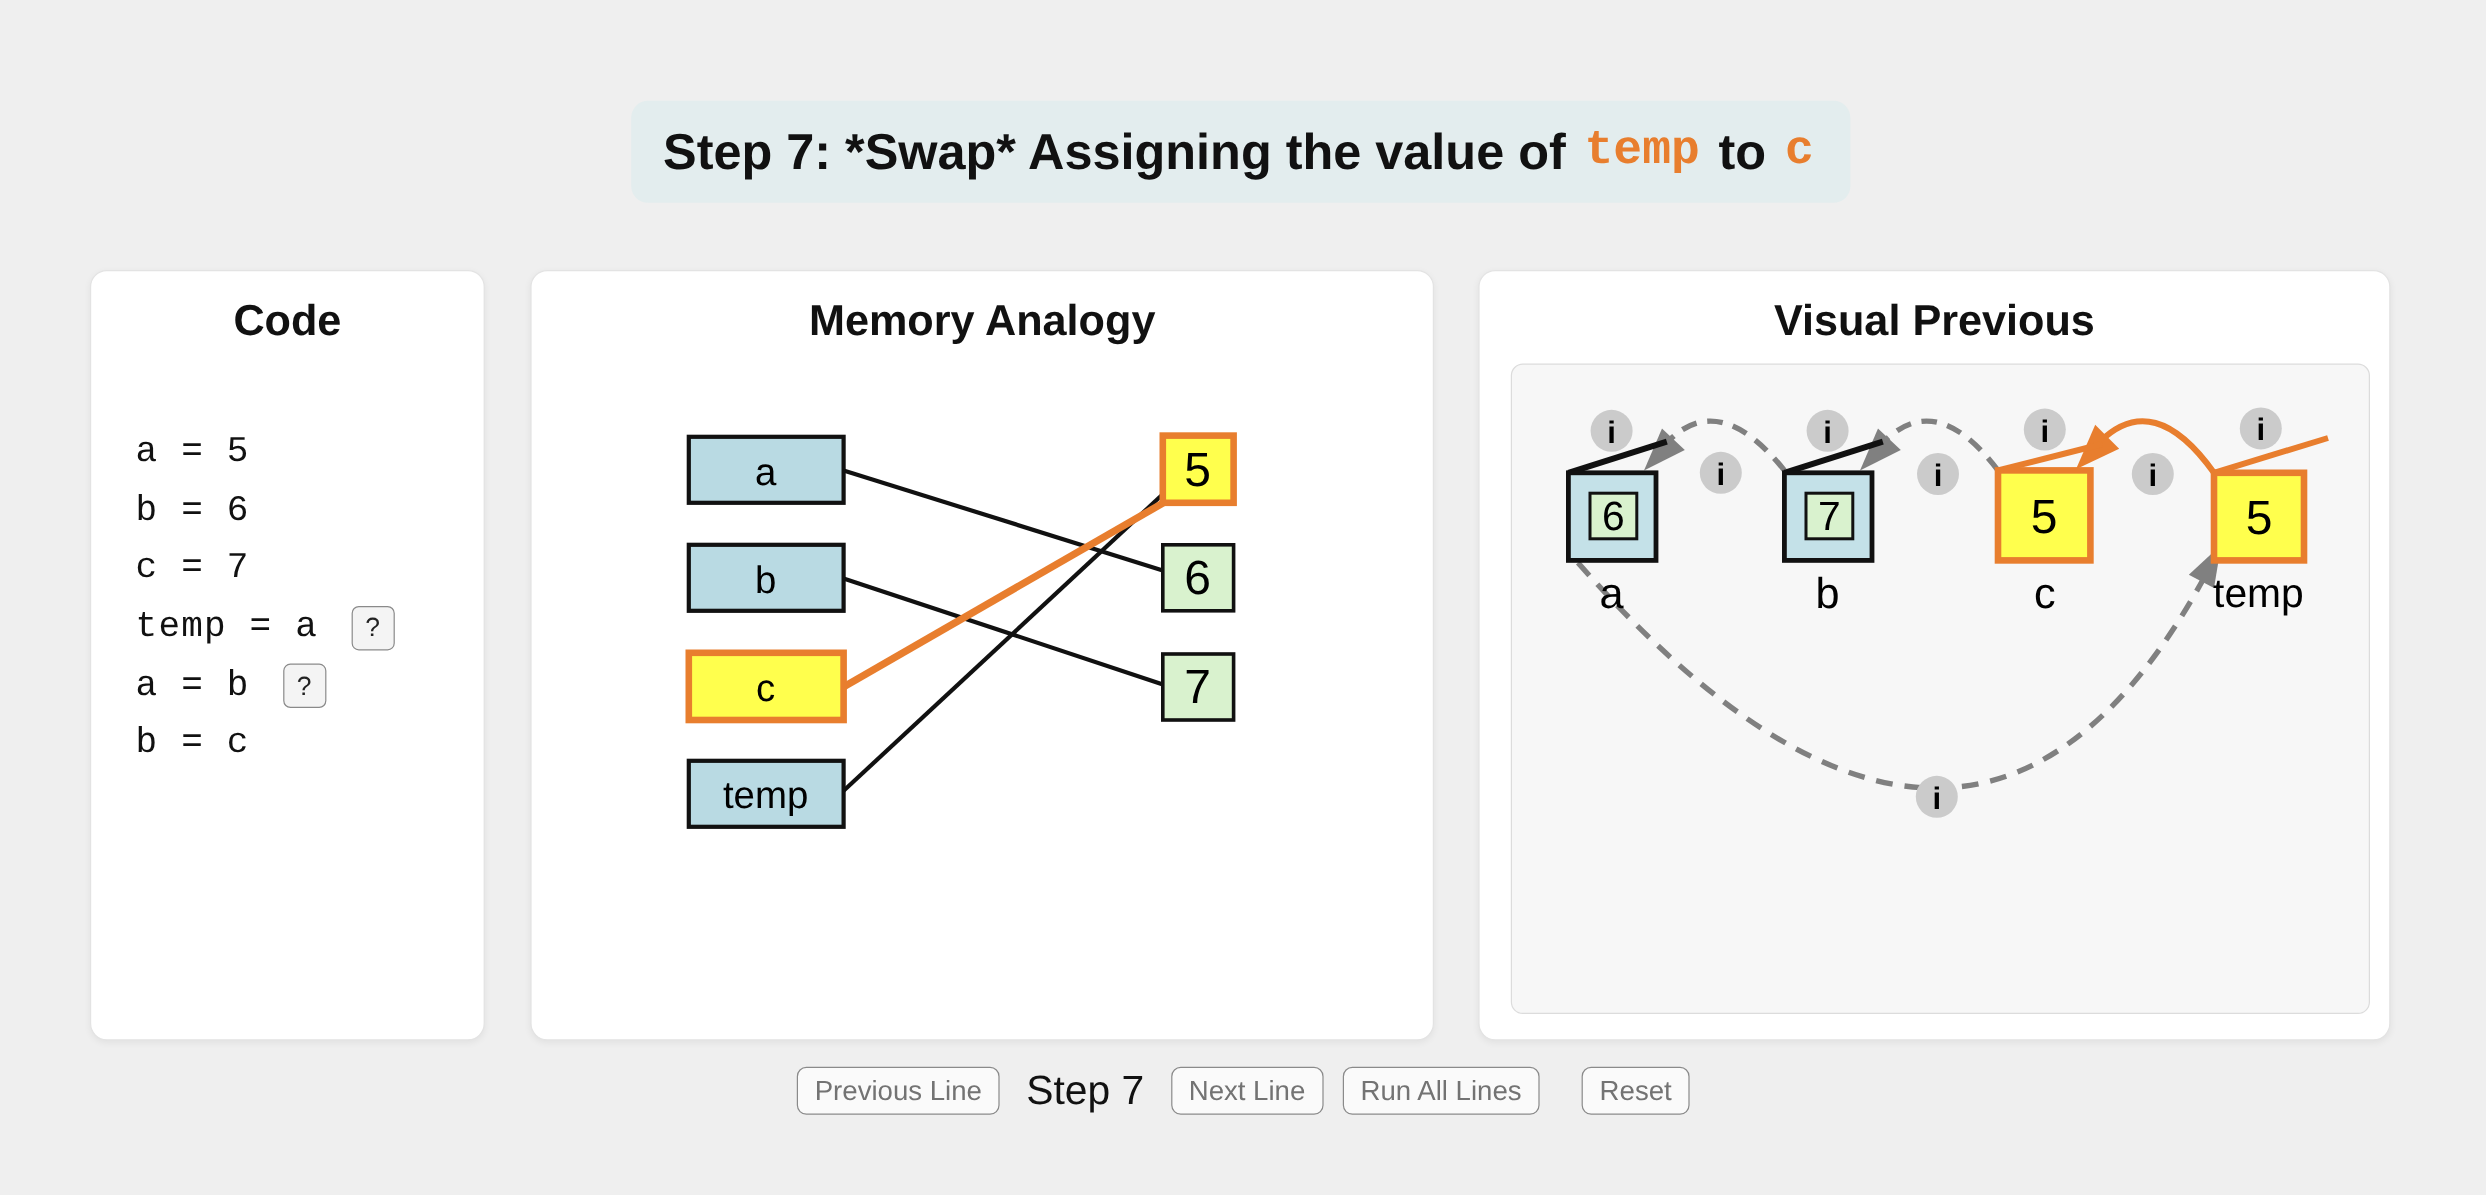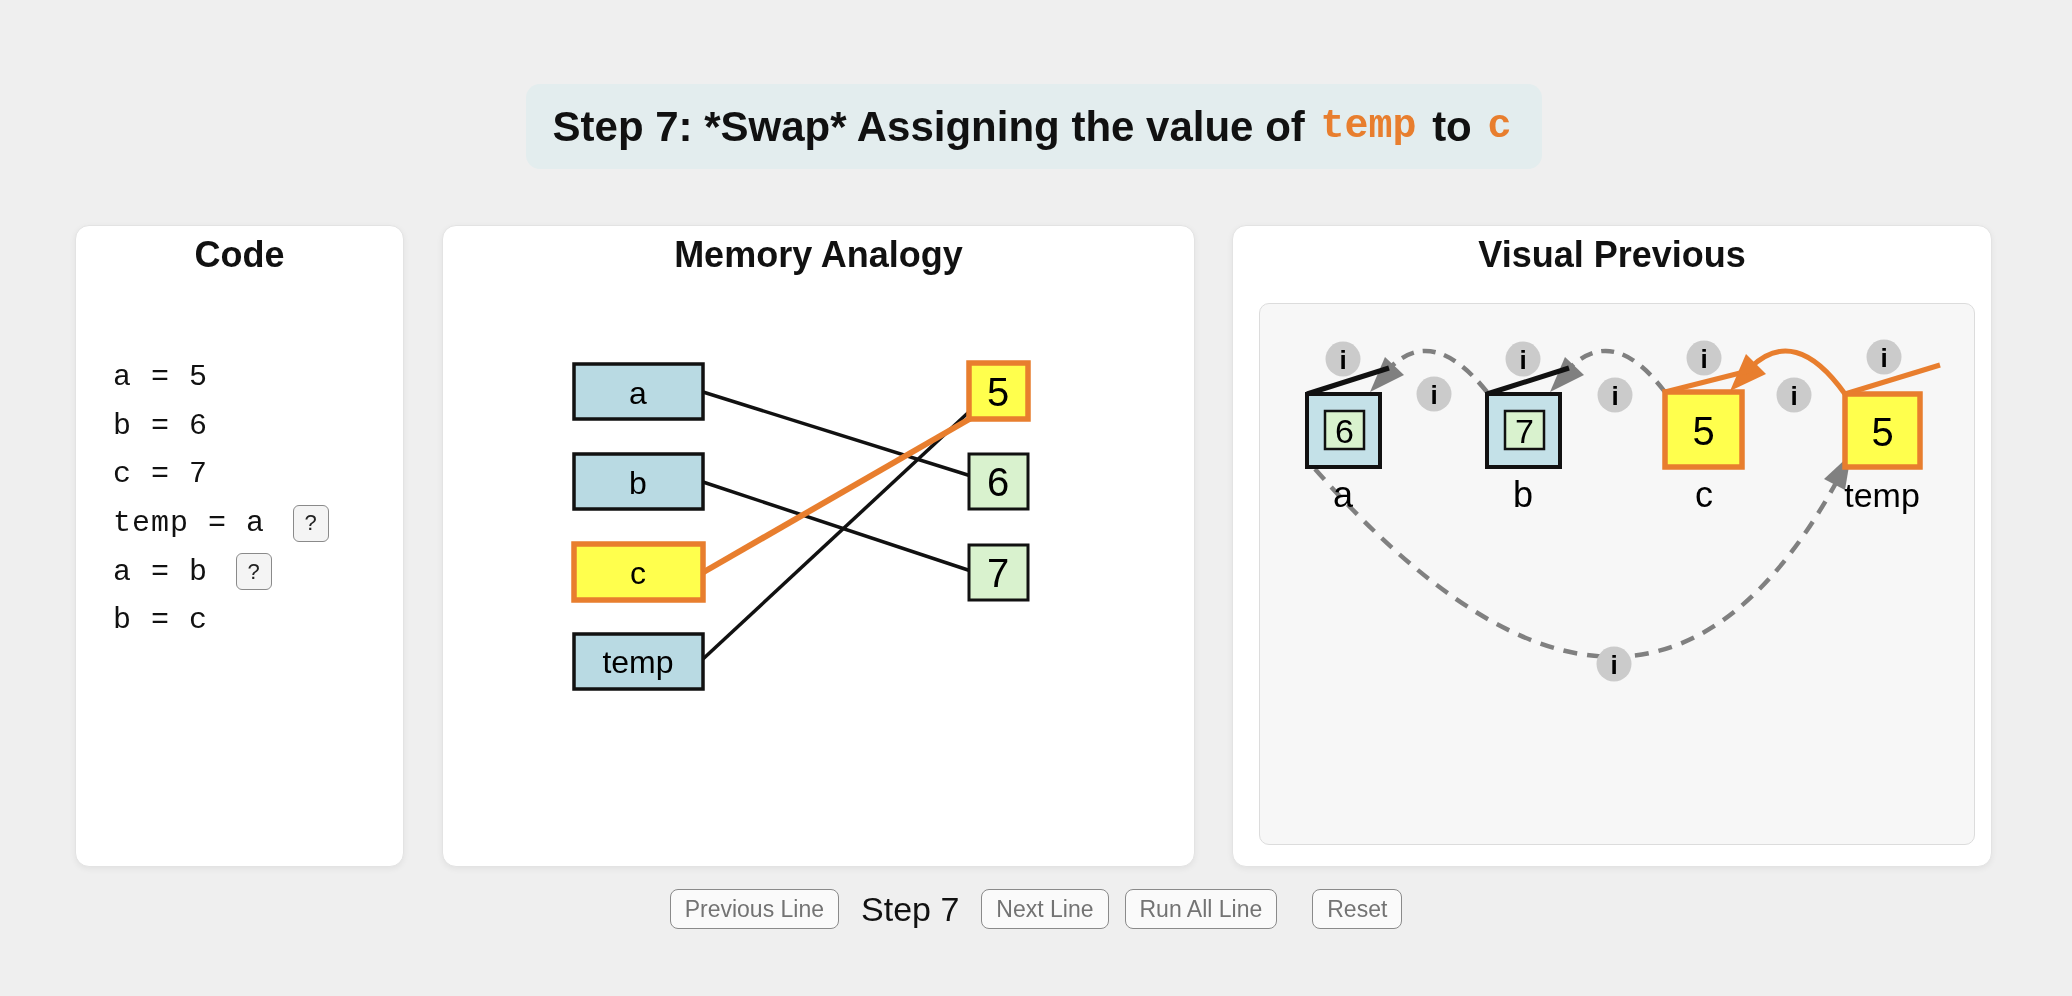--- a/index.html
+++ b/index.html
@@ -18,21 +18,21 @@
     font-family:"Liberation Mono", monospace; font-weight:bold;
     color:#e87e2e; font-size:40px; padding:0 4px;
   }
   
   .panel {
     position:absolute; top:225px; height:640px; background:#ffffff;
     border:1px solid #e3e3e3; border-radius:14px;
     box-shadow:0 2px 6px rgba(0,0,0,.06);
   }
   .panel h2 {
-    margin:0; position:absolute; top:8px; left:0; width:100%;
+    margin:0; position:absolute; top:20px; left:0; width:100%;
     text-align:center; font-size:36px; font-weight:bold;
   }
   #code-panel   { left:75px;   width:327px; }
   #memory-panel { left:442px;  width:751px; }
   #visual-panel { left:1232px; width:758px; }
   
   .code-lines { position:absolute; left:37px; top:127px; }
   .code-line {
     height:48.6px; display:flex; align-items:center;
     font-family:"Liberation Mono", monospace; font-size:30px;
@@ -190,15 +190,15 @@
         <text x="354" y="361" font-size="26" font-weight="bold" text-anchor="middle" dominant-baseline="central">i</text>
       </g>
     </svg>
   </div>
 </div>
 
 <div class="controls">
   <button class="btn">Previous Line</button>
   <span class="step-label">Step 7</span>
   <button class="btn">Next Line</button>
-  <button class="btn">Run All Line</button>
+  <button class="btn">Run All Lines</button>
   <button class="btn reset-gap">Reset</button>
 </div>
 
 </body></html>

